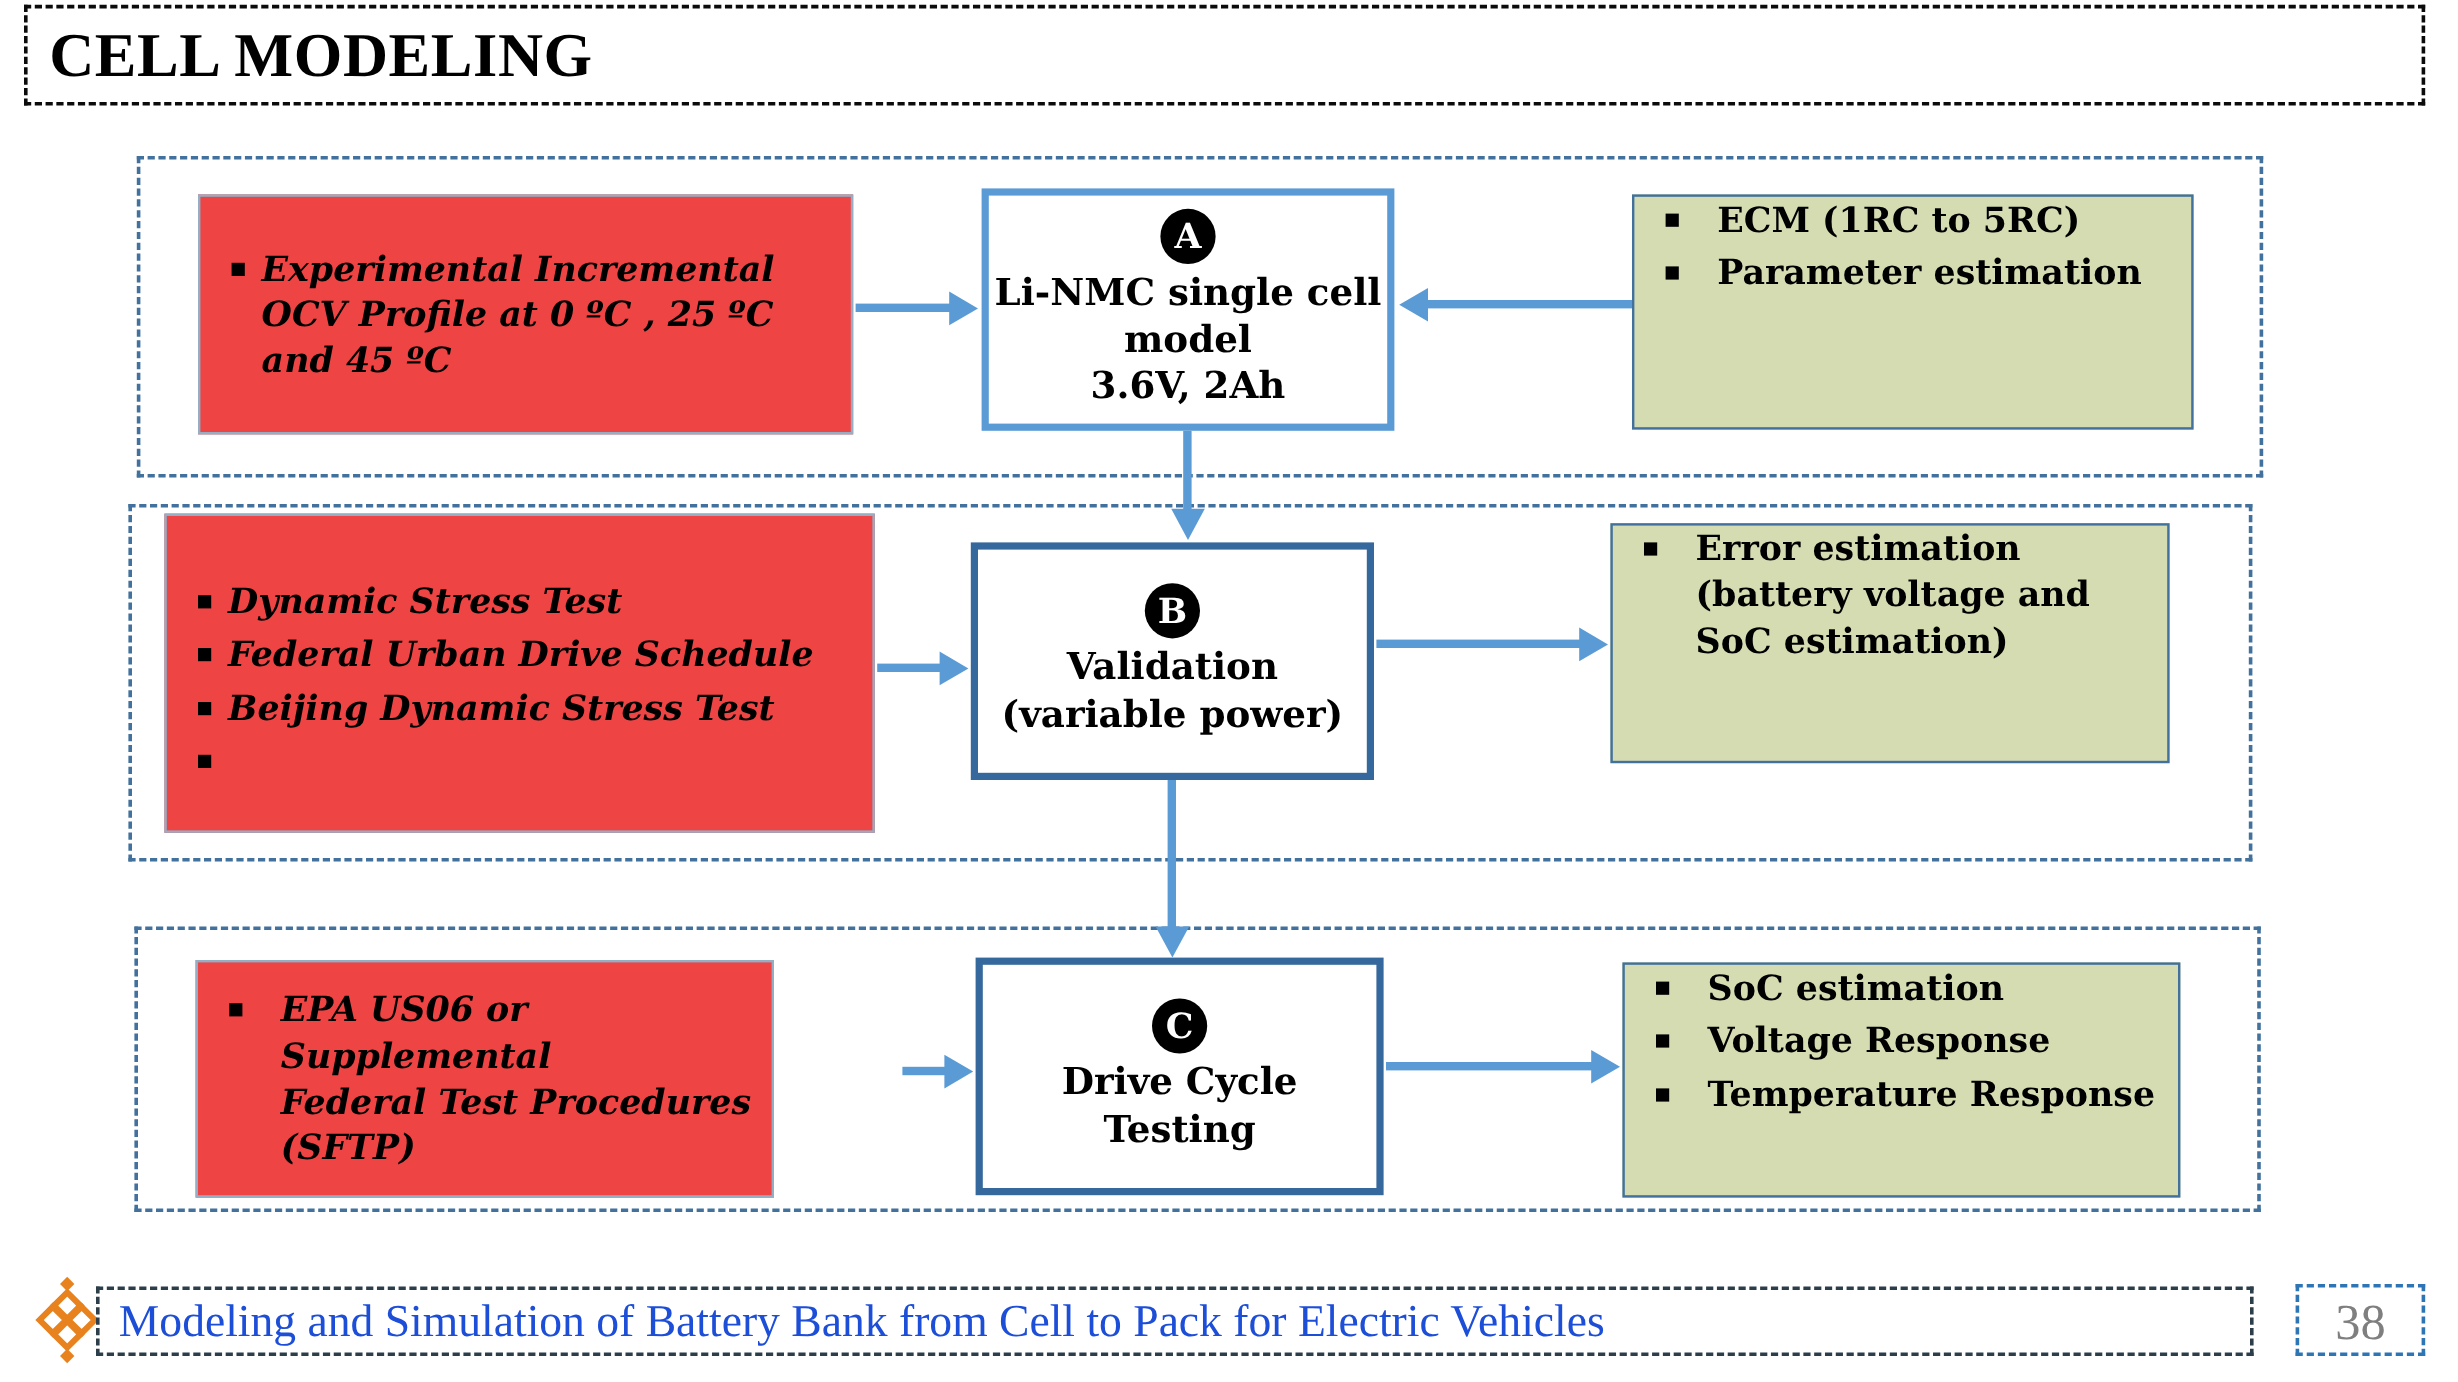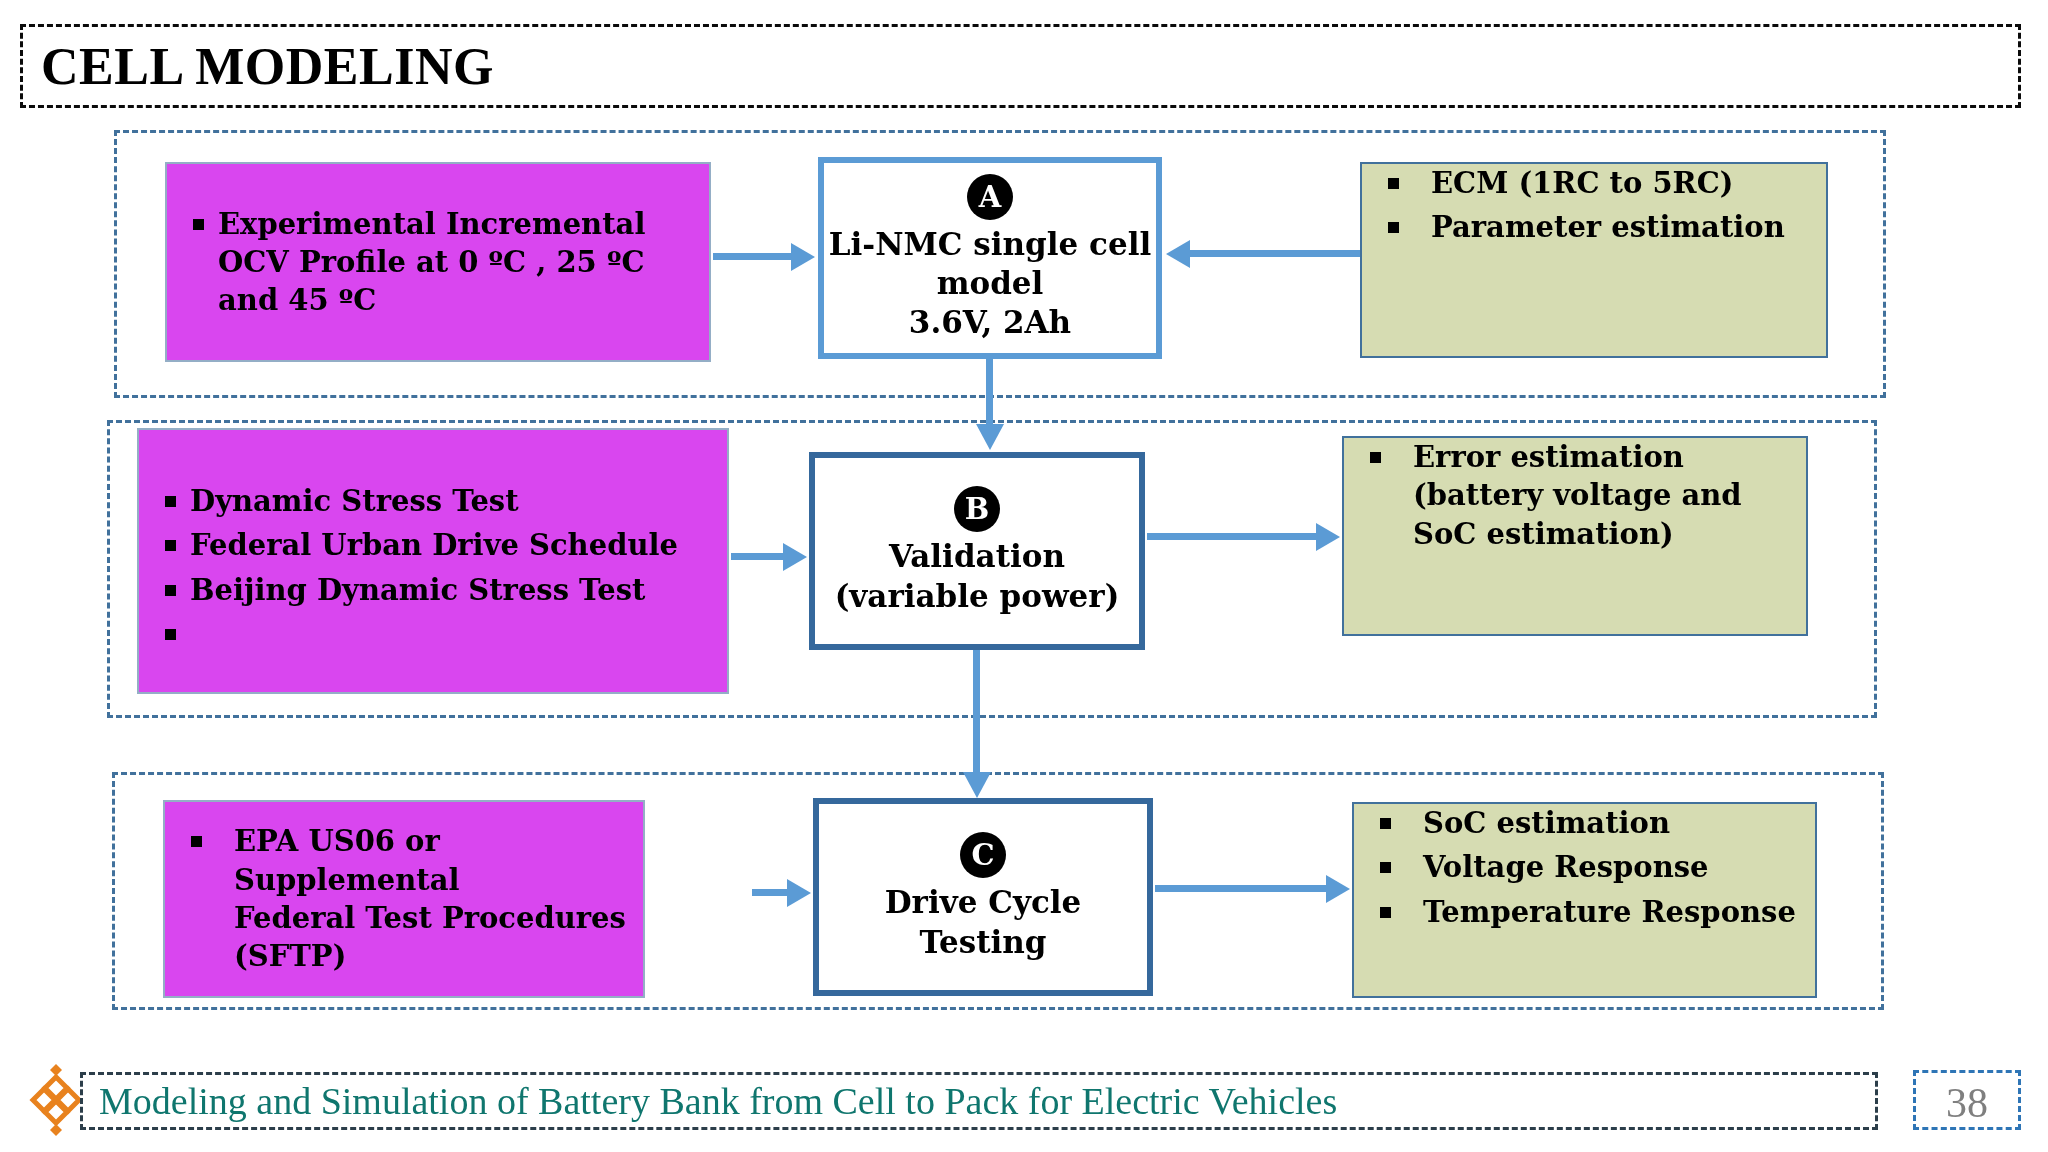--- a/index.html
+++ b/index.html
@@ -1,30 +1,30 @@
 <!DOCTYPE html>
 <html><head>
 <meta charset="utf-8">
 <style>
   html,body{margin:0;padding:0;background:#fff;}
   .slide{position:relative;width:2048px;height:1152px;background:#ffffff;overflow:hidden;
          font-family:"DejaVu Serif",serif;}
 
   
-  .title-box{position:absolute;left:20px;top:24px;width:2001px;height:84px;
+  .title-box{position:absolute;left:20px;top:4px;width:2001px;height:84px;
              border:3px dashed #0b0b0b;display:flex;align-items:center;padding-left:18px;
              box-sizing:border-box;}
   .title-box span{font:bold 52px "Liberation Serif",serif;color:#000;letter-spacing:0.5px;}
 
   
   .container{position:absolute;border:3px dashed #41719C;box-sizing:border-box;}
 
   
-  .obox{position:absolute;background:#d946ef;border:2px solid #94aec6;box-sizing:border-box;
-        display:flex;align-items:center;}
+  .obox{position:absolute;background:#ef4444;border:2px solid #94aec6;box-sizing:border-box;
+        display:flex;align-items:center;font-style:italic;}
   
   .gbox{position:absolute;background:#D6DCB2;border:2px solid #41719C;box-sizing:border-box;
         display:flex;align-items:flex-start;}
   .obox ul,.gbox ul{list-style:none;margin:0;padding:0 16px 0 26px;display:flex;
         flex-direction:column;gap:6px;width:100%;box-sizing:border-box;}
   .obox li,.gbox li{display:flex;font-weight:bold;font-size:29px;line-height:1.32;color:#000;}
   .sq{width:11px;height:11px;background:#000;margin:14px 14px 0 0;flex:none;}
   .wide .sq{margin-right:32px;}
   .pre{white-space:pre-line;}
 
@@ -46,21 +46,21 @@
         border-bottom:14px solid transparent;border-left:24px solid #5B9BD5;}
   .ah-l{position:absolute;width:0;height:0;border-top:14px solid transparent;
         border-bottom:14px solid transparent;border-right:24px solid #5B9BD5;}
   .ah-d{position:absolute;width:0;height:0;border-left:14px solid transparent;
         border-right:14px solid transparent;border-top:26px solid #5B9BD5;}
 
   
   .footer-box{position:absolute;left:80px;top:1072px;width:1798px;height:58px;
               border:3px dashed #2c3e4a;box-sizing:border-box;display:flex;
               align-items:center;padding-left:16px;}
-  .footer-box span{font:38px "Liberation Serif",serif;color:#0f766e;}
+  .footer-box span{font:38px "Liberation Serif",serif;color:#1d4ed8;}
   .page-box{position:absolute;left:1913px;top:1070px;width:108px;height:60px;
             border:3px dashed #2E75B6;box-sizing:border-box;display:flex;
             align-items:flex-end;justify-content:center;}
   .page-box span{font:42px "Liberation Serif",serif;color:#7f7f7f;}
   .logo{position:absolute;left:28px;top:1062px;}
 </style>
 </head>
 <body>
 
 <div class="slide">

